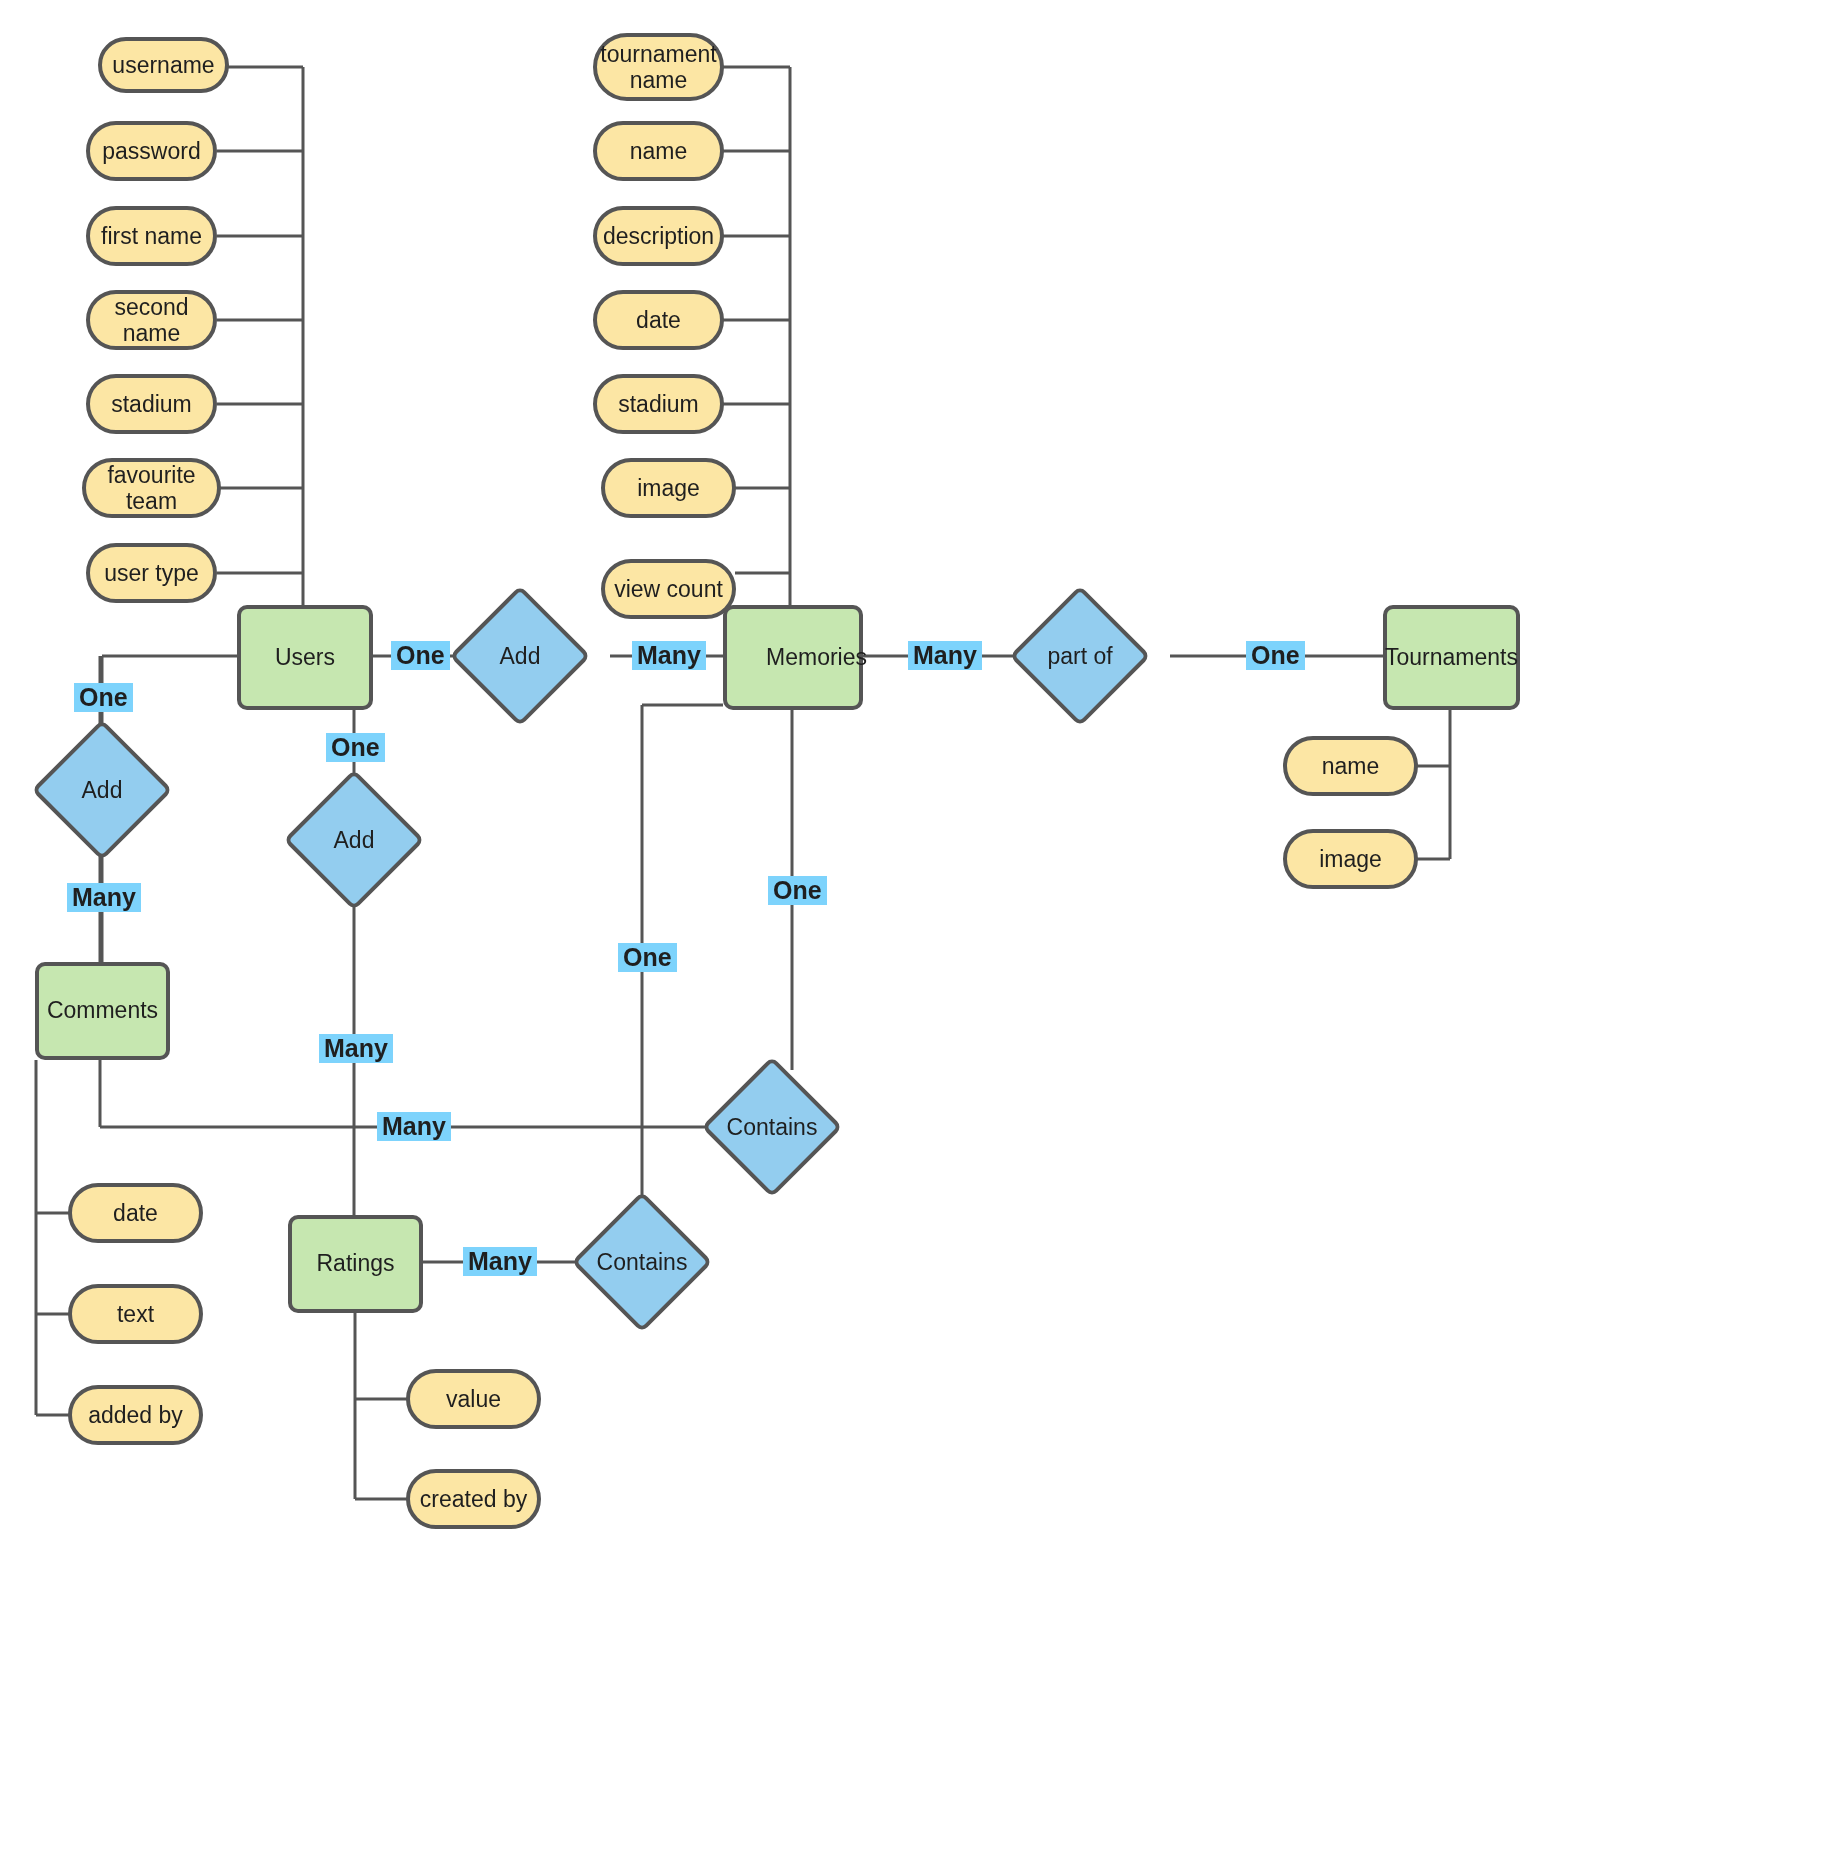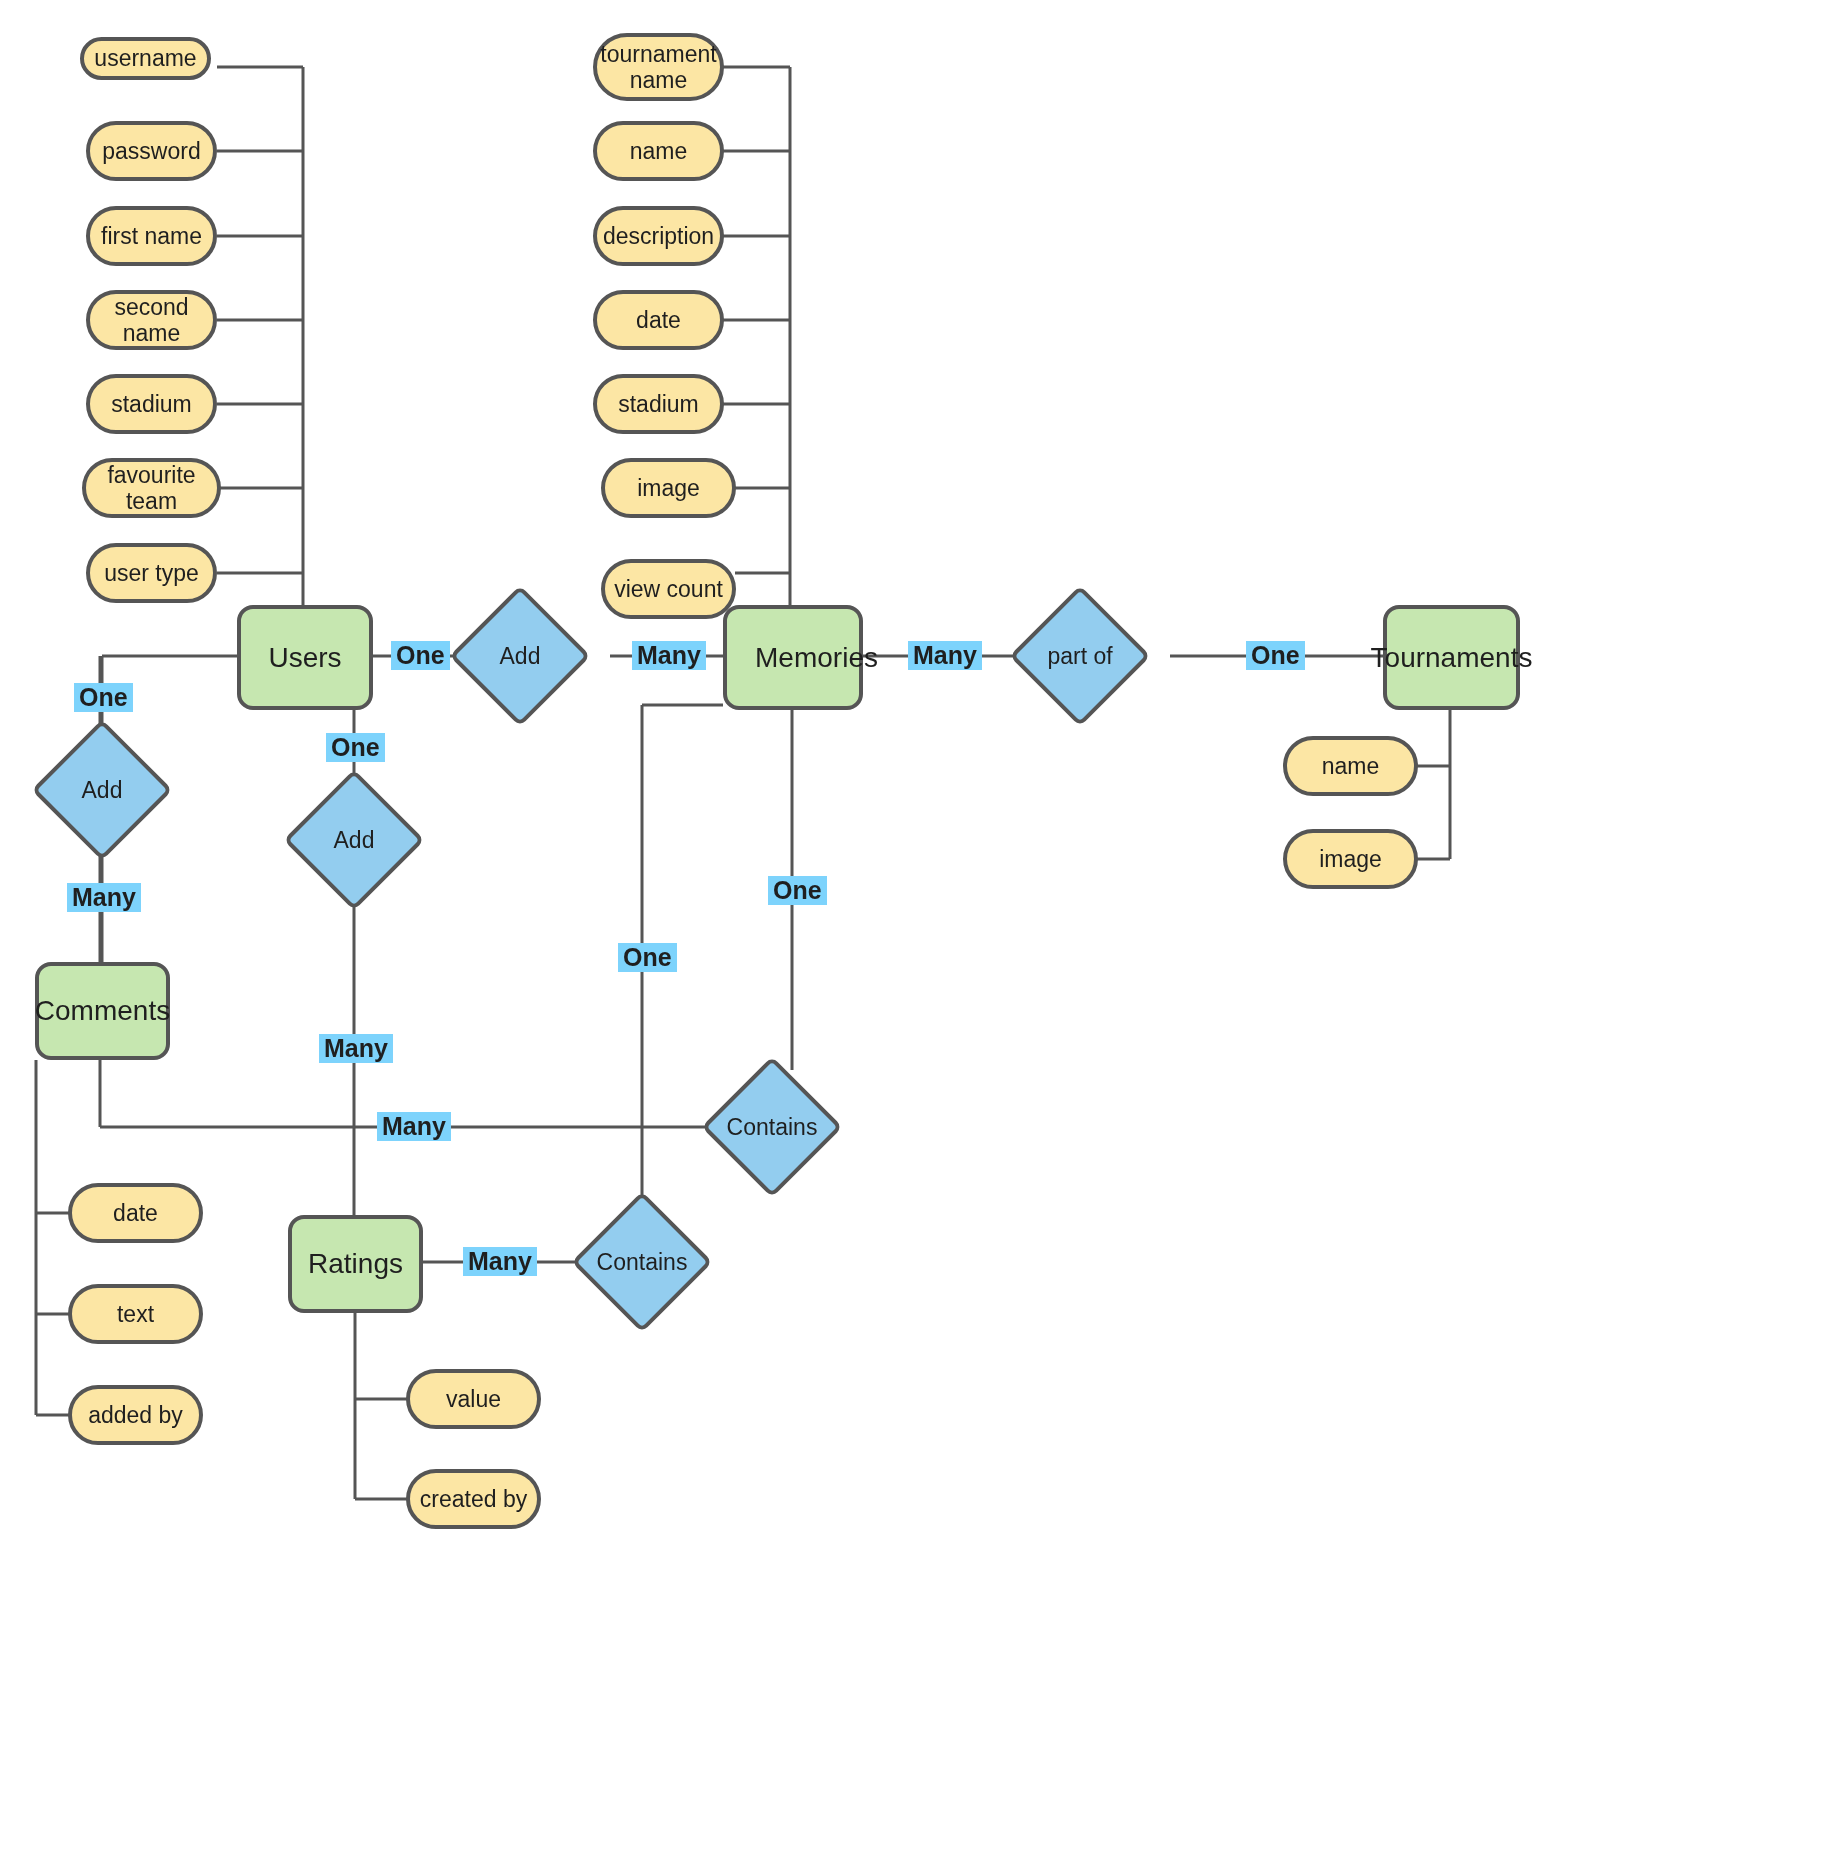--- a/index.html
+++ b/index.html
@@ -3,22 +3,22 @@
 <meta charset="utf-8">
 <style>
   html,body{margin:0;padding:0;background:#ffffff;}
   #stage{position:relative;width:1842px;height:1860px;background:#ffffff;
          font-family:"Liberation Sans", sans-serif;overflow:hidden;}
   svg#wires{position:absolute;left:0;top:0;width:1842px;height:1860px;}
 
   .node{position:absolute;box-sizing:border-box;display:flex;align-items:center;
         justify-content:center;text-align:center;color:#1f1f1f;}
 
-  .entity{background:#c6e7b0;border:4px solid #555555;border-radius:16px;
-          font-size:28px;line-height:1.2;}
+  .entity{background:#c6e7b0;border:4px solid #555555;border-radius:10px;
+          font-size:23px;line-height:1.2;}
   .attr{background:#fce6a4;border:4px solid #555555;border-radius:46px;
         font-size:23px;line-height:1.15;padding:0 6px;}
   .rel{font-size:23px;}
   .rel .dia{position:absolute;left:0;top:0;width:100%;height:100%;
             background:#93cdef;border:4px solid #555555;border-radius:8px;
             transform:rotate(45deg);box-sizing:border-box;}
   .rel .lbl{position:relative;z-index:2;}
 
   .card{position:absolute;font-size:25px;font-weight:bold;color:#1f1f1f;
         background:#7dd3fc;padding:0 5px;white-space:nowrap;}
@@ -81,21 +81,21 @@
       <line x1="100" y1="1127" x2="100" y2="656"></line>
 
       <line x1="642" y1="705" x2="642" y2="1205"></line>
       <line x1="642" y1="705" x2="723" y2="705"></line>
       <line x1="642" y1="1205" x2="642" y2="1262"></line>
 
       <line x1="423" y1="1262" x2="578" y2="1262"></line>
     </g>
   </svg>
 
-  <div class="node attr" style="left:80px;top:37px;width:131px;height:43px;">username</div>
+  <div class="node attr" style="left:98px;top:37px;width:131px;height:56px;">username</div>
   <div class="node attr" style="left:86px;top:121px;width:131px;height:60px;">password</div>
   <div class="node attr" style="left:86px;top:206px;width:131px;height:60px;">first name</div>
   <div class="node attr" style="left:86px;top:290px;width:131px;height:60px;">second name</div>
   <div class="node attr" style="left:86px;top:374px;width:131px;height:60px;">stadium</div>
   <div class="node attr" style="left:82px;top:458px;width:139px;height:60px;">favourite team</div>
   <div class="node attr" style="left:86px;top:543px;width:131px;height:60px;">user type</div>
 
   <div class="node attr" style="left:593px;top:33px;width:131px;height:68px;">tournament name</div>
   <div class="node attr" style="left:593px;top:121px;width:131px;height:60px;">name</div>
   <div class="node attr" style="left:593px;top:206px;width:131px;height:60px;">description</div>

